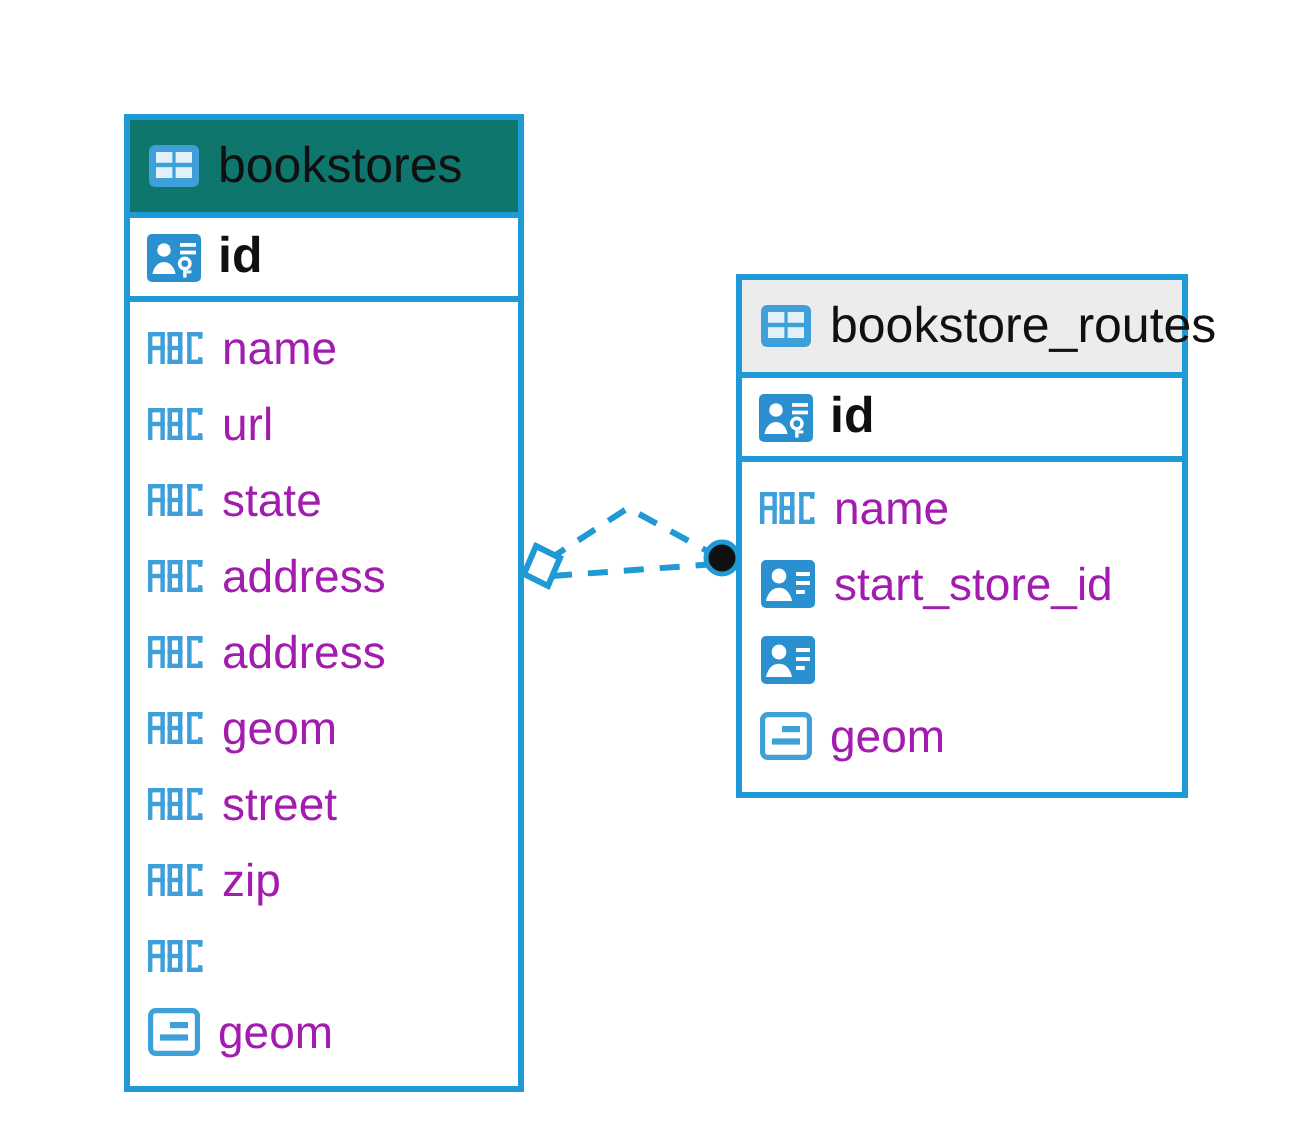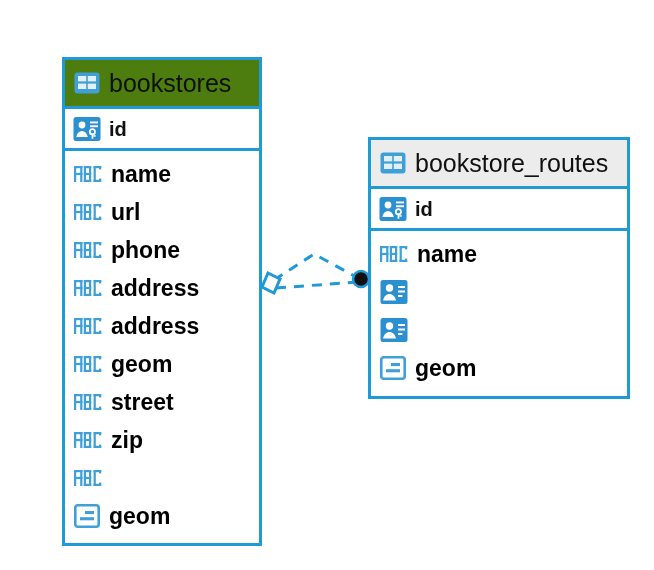--- a/index.html
+++ b/index.html
@@ -30,21 +30,21 @@
   }
 
   .entity-header {
     display: flex;
     align-items: center;
     box-sizing: border-box;
     height: 46px;
     padding-left: 9px;
     gap: 9px;
   }
-  .entity-header.orange { background: #4d7c0f; }
+  .entity-header.orange { background: #0f766e; }
   .entity-header.gray   { background: #ececec; }
 
   .entity-title {
     font-size: 25px;
     color: #101010;
     line-height: 1;
     white-space: nowrap;
   }
 
   .pk-row {
@@ -52,42 +52,41 @@
     align-items: center;
     box-sizing: border-box;
     height: 45px;
     padding-left: 8px;
     gap: 8px;
     border-top: 3px solid #1f9ad6;
     border-bottom: 3px solid #1f9ad6;
     background: #ffffff;
   }
   .pk-label {
-    font-size: 20px;
+    font-size: 25px;
     font-weight: bold;
     color: #101010;
     line-height: 1;
   }
 
   .fields {
     padding: 4px 0 6px 0;
   }
   .field-row {
     display: flex;
     align-items: center;
     height: 38px;
     padding-left: 9px;
     gap: 9px;
   }
   .field-label {
     font-size: 23px;
-    color: #000000;
+    color: #a21caf;
     line-height: 1;
     white-space: nowrap;
-    font-weight: bold;
   }
 
   
   .icon {
     flex: 0 0 auto;
     display: block;
   }
   .icon-26 { width: 26px; height: 22px; }
   .icon-28 { width: 28px; height: 26px; }
   .icon-abc { width: 28px; height: 16px; }
@@ -206,21 +205,21 @@
               <rect x="15.0" y="0" width="2.2" height="7"></rect>
                 <rect x="15.0" y="7" width="2.2" height="9"></rect>
               <rect x="19.6" y="0" width="2.2" height="16"></rect>
                 <rect x="19.6" y="0" width="7.6" height="2.2"></rect>
               <rect x="19.6" y="13.8" width="7.6" height="2.2"></rect>
                 <rect x="25.0" y="0" width="2.2" height="3.4"></rect>
               <rect x="25.0" y="12.6" width="2.2" height="3.4"></rect>
             </g>
           </svg>
         </span>
-        <span class="field-label">phone</span>
+        <span class="field-label">state</span>
       </div>
 
       <div class="field-row">
         <span class="icon icon-abc">
           <svg viewBox="0 0 28 16" class="icon icon-abc" aria-hidden="true">
             <g fill="#3f9fd8">
               <rect x="0" y="0" width="2.2" height="16"></rect>
                 <rect x="6.2" y="0" width="2.2" height="16"></rect>
               <rect x="0" y="0" width="8.4" height="2.2"></rect>
                 <rect x="0" y="6.9" width="8.4" height="2.2"></rect>
@@ -372,21 +371,21 @@
             <rect x="11" y="7" width="9" height="3.1" fill="#3f9fd8"></rect>
             <rect x="6" y="13.2" width="14" height="3.1" fill="#3f9fd8"></rect>
           </svg>
         </span>
         <span class="field-label">geom</span>
       </div>
 
     </div>
   </div>
 
-  <div class="entity" style="left:368px; top:137px; width:262px; height:262px;">
+  <div class="entity" style="left:368px; top:137px; width:226px; height:262px;">
 
     <div class="entity-header gray">
       <span class="icon icon-26">
         <svg viewBox="0 0 26 22" class="icon icon-26" aria-hidden="true">
           <rect x="0.5" y="0.5" width="25" height="21" rx="3" fill="#3f9fd8"></rect>
           <rect x="4" y="4" width="8.2" height="5.4" fill="#ffffff" opacity="0.85"></rect>
           <rect x="13.8" y="4" width="8.2" height="5.4" fill="#ffffff" opacity="0.85"></rect>
           <rect x="4" y="11.6" width="8.2" height="5.4" fill="#ffffff" opacity="0.85"></rect>
           <rect x="13.8" y="11.6" width="8.2" height="5.4" fill="#ffffff" opacity="0.85"></rect>
         </svg>
@@ -441,20 +440,21 @@
         <span class="icon icon-28">
           <svg viewBox="0 0 28 26" class="icon icon-28" aria-hidden="true">
             <rect x="0.5" y="1" width="27" height="24" rx="2.5" fill="#2a90d0"></rect>
             <circle cx="9.5" cy="9" r="3.7" fill="#ffffff"></circle>
             <path d="M3 21.5c0.9-4.4 3.5-6.6 6.5-6.6s5.6 2.2 6.5 6.6z" fill="#ffffff"></path>
             <rect x="18" y="7" width="7" height="2" fill="#ffffff"></rect>
             <rect x="18" y="11.5" width="7" height="2" fill="#ffffff"></rect>
             <rect x="18" y="16" width="4.4" height="2" fill="#ffffff"></rect>
           </svg>
         </span>
+        <span class="field-label">start_store_id</span>
       </div>
 
       <div class="field-row">
         <span class="icon icon-28">
           <svg viewBox="0 0 28 26" class="icon icon-28" aria-hidden="true">
             <rect x="0.5" y="1" width="27" height="24" rx="2.5" fill="#2a90d0"></rect>
             <circle cx="9.5" cy="9" r="3.7" fill="#ffffff"></circle>
             <path d="M3 21.5c0.9-4.4 3.5-6.6 6.5-6.6s5.6 2.2 6.5 6.6z" fill="#ffffff"></path>
             <rect x="18" y="7" width="7" height="2" fill="#ffffff"></rect>
             <rect x="18" y="11.5" width="7" height="2" fill="#ffffff"></rect>

